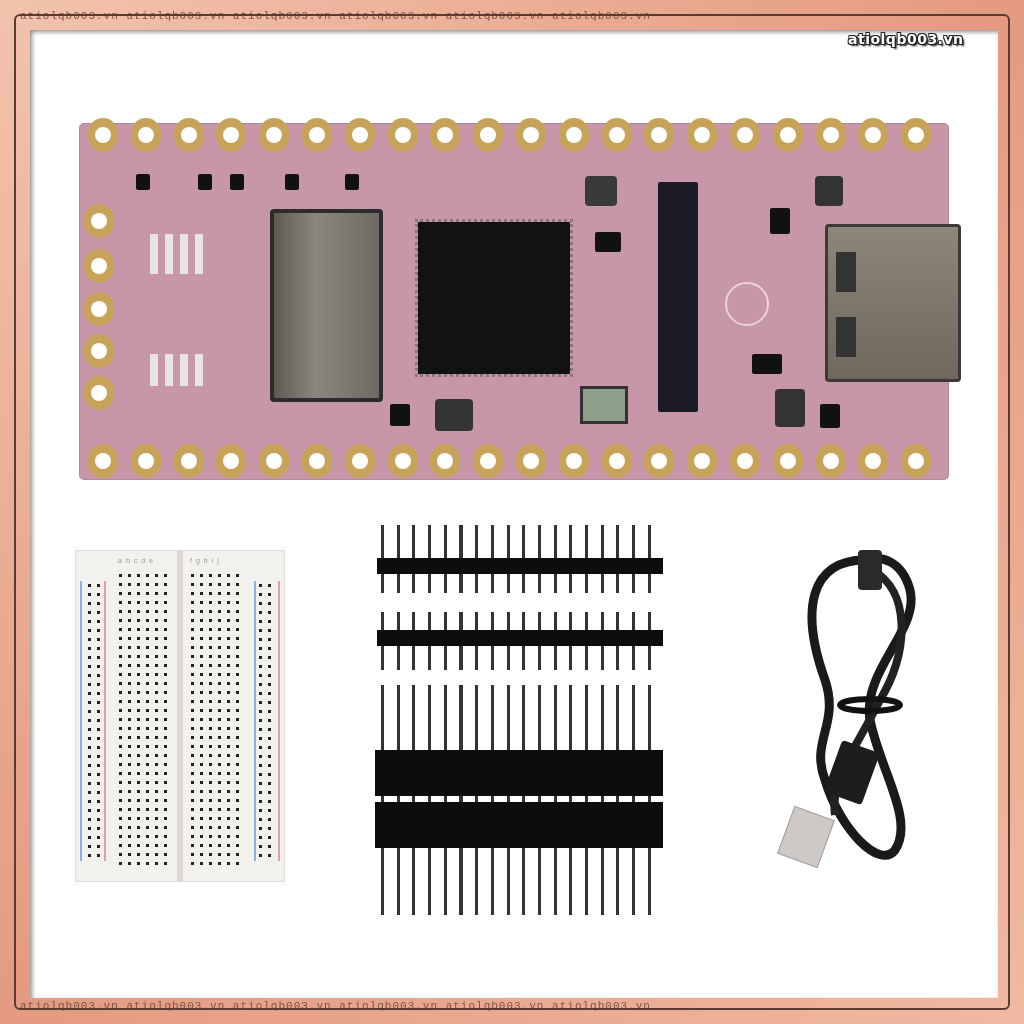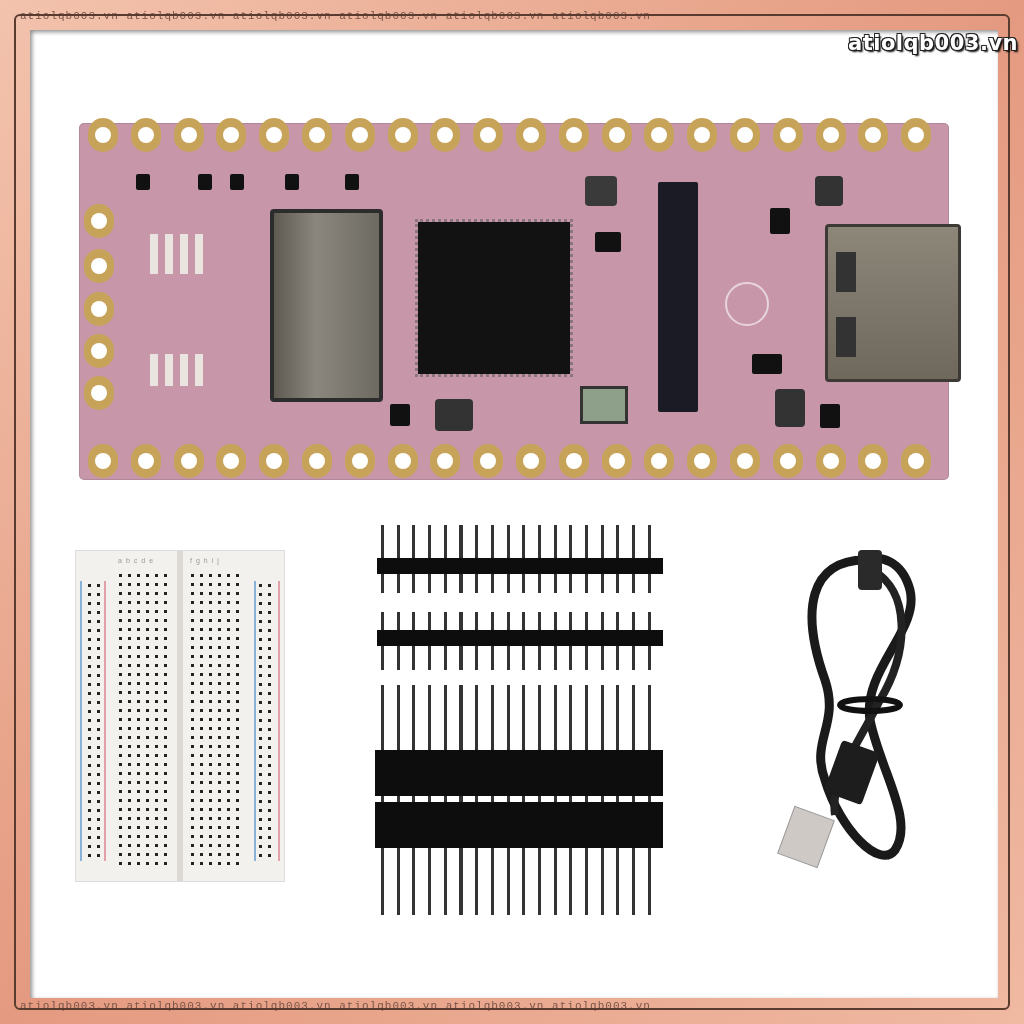--- a/index.html
+++ b/index.html
@@ -3,21 +3,21 @@
 <meta charset="utf-8">
 <style>
   html,body{margin:0;padding:0;}
   body{width:1024px;height:1024px;position:relative;overflow:hidden;background:#e8a890;font-family:"Liberation Sans",sans-serif;}
   .frame-outer{position:absolute;left:0;top:0;width:1024px;height:1024px;background:linear-gradient(135deg,#f3c3ad,#e49a80 50%,#f0b9a2);}
   .frame-line{position:absolute;left:14px;top:14px;width:996px;height:996px;border:2px solid #5a3b30;box-sizing:border-box;border-radius:6px;}
   .frame-inner{position:absolute;left:30px;top:30px;width:968px;height:968px;background:#fff;box-shadow:inset 2px 2px 4px rgba(0,0,0,.45);}
   .wm-row{position:absolute;font-family:"Liberation Mono",monospace;font-size:11px;color:#7a5446;white-space:nowrap;letter-spacing:1px;}
   .wm-top{left:20px;top:10px;}
   .wm-bottom{left:20px;top:1000px;}
-  .wm-corner{position:absolute;left:848px;top:31px;font-family:"DejaVu Sans",sans-serif;font-weight:bold;font-size:21px;color:#fff;
+  .wm-corner{position:absolute;left:848px;top:31px;font-family:"DejaVu Sans",sans-serif;font-weight:bold;font-size:14px;color:#fff;
      text-shadow:-1px -1px 0 #222,1px -1px 0 #222,-1px 1px 0 #222,1px 1px 0 #222,2px 2px 2px #000;letter-spacing:0.5px;}
 
   
   .pcb{position:absolute;left:80px;top:124px;width:868px;height:355px;background:#c797a9;border-radius:4px;
        box-shadow:0 0 0 1px #b0889a;}
   .pad{position:absolute;width:30px;height:34px;background:#c7a35a;border-radius:15px 15px 15px 15px;}
   .pad::after{content:"";position:absolute;left:7px;top:9px;width:16px;height:16px;border-radius:50%;background:#fff;}
   .chip{position:absolute;background:#111;border-radius:2px;}
   .sdslot{position:absolute;left:190px;top:85px;width:105px;height:185px;background:linear-gradient(90deg,#5e5a52,#8b877e 40%,#6d6a62);border:4px solid #2c2c2c;border-radius:4px;}
   .mcu{position:absolute;left:338px;top:98px;width:152px;height:152px;background:#121212;outline:3px dotted #8b7580;}

